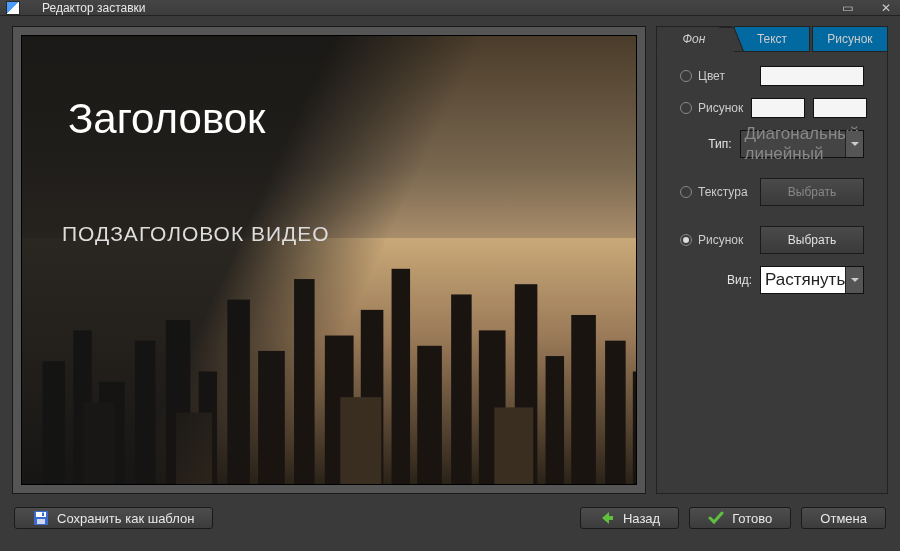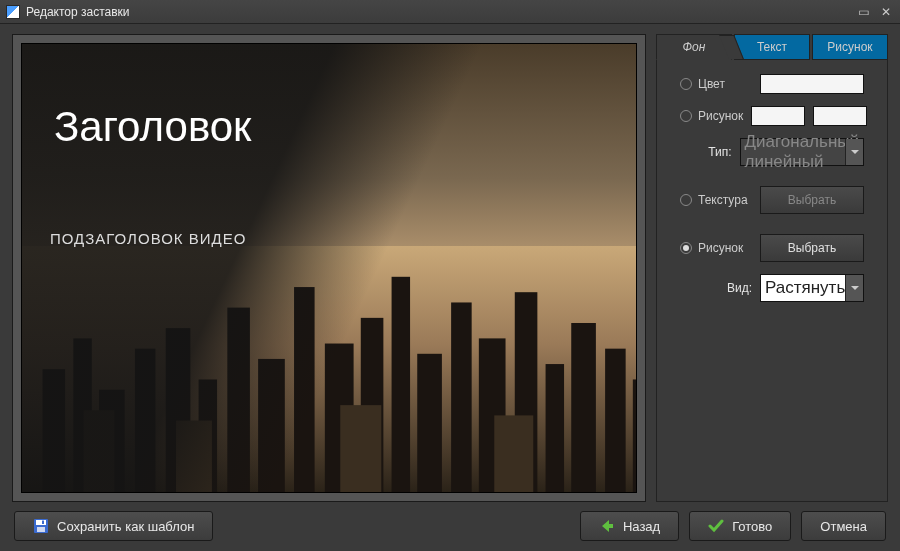--- a/index.html
+++ b/index.html
@@ -4,25 +4,26 @@
 <style>
 * { box-sizing: border-box; margin: 0; padding: 0; }
 body {
   width: 900px; height: 551px;
   background: #3a3a3a;
   font-family: Arial, sans-serif; font-size: 12px;
   color: #d0d0d0;
   overflow: hidden;
 }
 .titlebar {
-  height: 24px;
+  height: 16px;
   background: linear-gradient(to bottom, #454545, #3c3c3c);
   display: flex; align-items: center;
   padding: 0 6px;
   border-bottom: 1px solid #222;
+  gap: 16px;
 }
 .titlebar .app-icon {
   width: 14px; height: 14px; margin-right: 6px;
   background: linear-gradient(135deg, #4a9eff 50%, #fff 50%);
   border: 1px solid #2a2a2a;
 }
 .titlebar .title { flex: 1; color: #e8e8e8; font-size: 12px; }
 .titlebar .win-btn { width: 16px; text-align: center; color: #ccc; cursor: pointer; margin-left: 6px; }
 .main {
   padding: 10px 12px 0 12px;
@@ -44,26 +45,26 @@
   background: linear-gradient(to bottom, #4a3c2a 0%, #7a6850 30%, #b89972 50%, #d0b088 60%, #4a3a2c 100%);
 }
 .diag-overlay {
   position: absolute; inset: 0;
   background: linear-gradient(115deg, rgba(20,20,20,0.88) 0%, rgba(20,20,20,0.88) 38%, rgba(20,20,20,0) 56%);
 }
 .skyline {
   position: absolute; left:0; right:0; bottom:0; height:55%;
 }
 .preview-title {
-  position: absolute; top: 58px; left: 32px;
+  position: absolute; top: 58px; left: 46px;
   color: #fff; font-size: 42px; font-weight: 300; line-height: 1.18;
 }
 .preview-sub {
-  position: absolute; top: 186px; left: 28px;
-  color: #ddd; font-size: 15px; letter-spacing: 1px;
+  position: absolute; top: 186px; left: 40px;
+  color: #ddd; font-size: 21px; letter-spacing: 1px;
 }
 .side {
   width: 232px;
   display: flex; flex-direction: column;
 }
 .tabs {
   display: flex; gap: 2px; height: 26px;
 }
 .tab {
   flex: 1;
@@ -124,21 +125,21 @@
   border:1px solid #1a1a1a; color:#888; cursor:pointer;
   display:flex; align-items:center; justify-content:center; font-size:12px;
 }
 .btn-small.enabled { color:#e0e0e0; }
 .footer {
   height:48px; padding:0 14px;
   display:flex; align-items:center; gap:10px;
 }
 .footer .spacer { flex:1; }
 .fbtn {
-  height:30px; padding:0 18px;
+  height:22px; padding:0 18px;
   background:linear-gradient(#4d4d4d,#3c3c3c);
   border:1px solid #1a1a1a; border-radius:3px;
   color:#e8e8e8; cursor:pointer;
   display:flex; align-items:center; gap:8px; font-size:13px;
 }
 .fbtn .ico { width:16px; height:16px; display:flex; align-items:center; justify-content:center;}
 </style>
 </head>
 <body>
 

